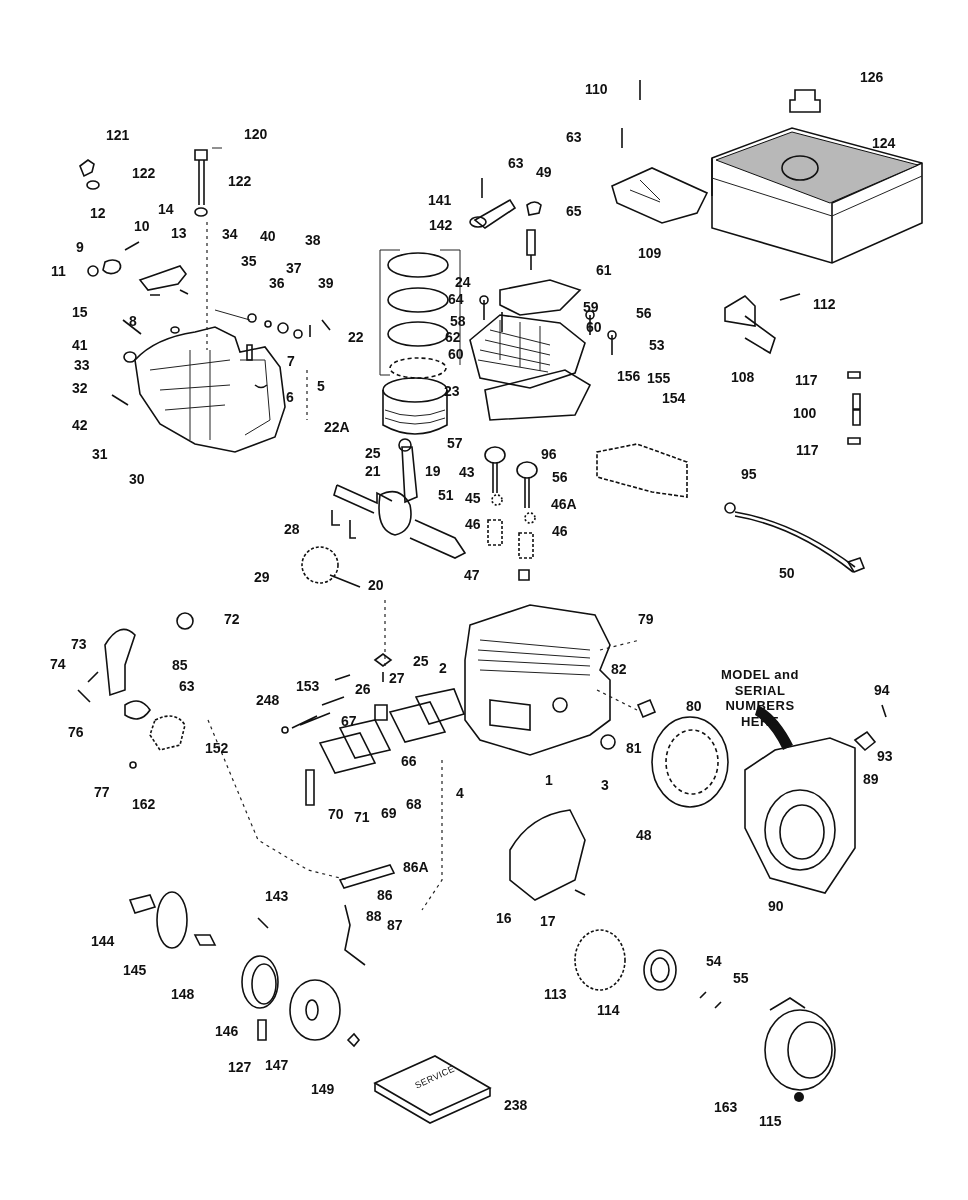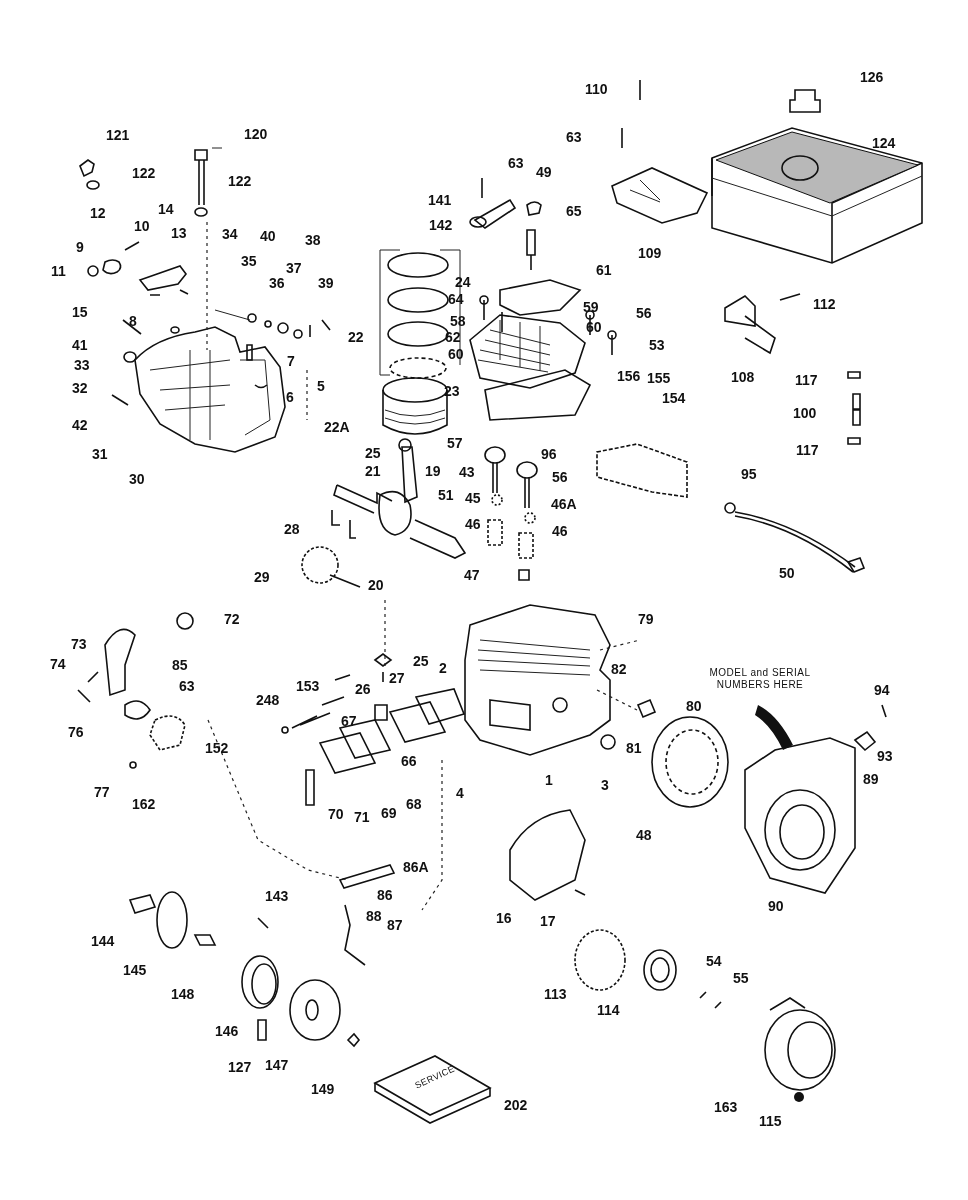--- a/index.html
+++ b/index.html
@@ -1,22 +1,22 @@
 <!DOCTYPE html>
 <html><head>
 <meta charset="utf-8">
 <style>
   html, body { margin: 0; padding: 0; background: #ffffff; }
   body { width: 968px; height: 1200px; position: relative; overflow: hidden;
          font-family: "Liberation Sans", sans-serif; }
   #diagram { position: absolute; left: 0; top: 0; width: 968px; height: 1200px; }
   .lbl { position: absolute; font-family: "Liberation Sans", sans-serif; font-weight: bold;
          font-size: 14px; color: #111; white-space: nowrap; line-height: 1; }
-  .note { position: absolute; font-family: "Liberation Sans", sans-serif; font-weight: normal;
-          font-size: 10px; color: #111; text-align: center; line-height: 1.2; letter-spacing: 0.5px; }
+  .note { position: absolute; font-family: "Liberation Sans", sans-serif; font-weight: bold;
+          font-size: 13px; color: #111; text-align: center; line-height: 1.2; letter-spacing: 0.5px; }
   svg .part { fill: none; stroke: #111; stroke-width: 1.6; }
   svg .thin { fill: none; stroke: #222; stroke-width: 1; }
   svg .dash { fill: none; stroke: #222; stroke-width: 1.2; stroke-dasharray: 3 4; }
   svg .fill { fill: #111; stroke: none; }
 </style>
 </head>
 <body>
 
 <div id="diagram">
   <svg width="968" height="1200" viewBox="0 0 968 1200">
@@ -377,21 +377,21 @@
   <span class="lbl" style="left:123px;top:963px">145</span>
   <span class="lbl" style="left:171px;top:987px">148</span>
   <span class="lbl" style="left:544px;top:987px">113</span>
   <span class="lbl" style="left:597px;top:1003px">114</span>
   <span class="lbl" style="left:706px;top:954px">54</span>
   <span class="lbl" style="left:733px;top:971px">55</span>
   <span class="lbl" style="left:215px;top:1024px">146</span>
   <span class="lbl" style="left:228px;top:1060px">127</span>
   <span class="lbl" style="left:265px;top:1058px">147</span>
   <span class="lbl" style="left:311px;top:1082px">149</span>
-  <span class="lbl" style="left:504px;top:1098px">202</span>
+  <span class="lbl" style="left:504px;top:1098px">238</span>
   <span class="lbl" style="left:714px;top:1100px">163</span>
   <span class="lbl" style="left:759px;top:1114px">115</span>
 
   
   <div class="note" style="left:705px;top:667px;width:110px">
     <div>MODEL and SERIAL</div>
     <div>NUMBERS HERE</div>
   </div>
   <div class="note" style="left:405px;top:1072px;width:60px;transform:rotate(-25deg);font-weight:normal;font-size:9px">SERVICE</div>
 </div>

